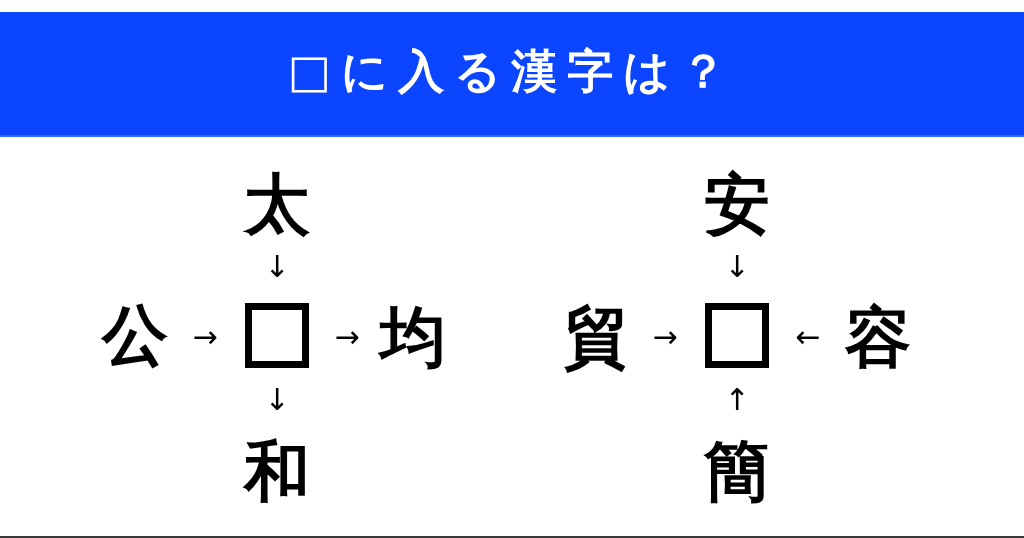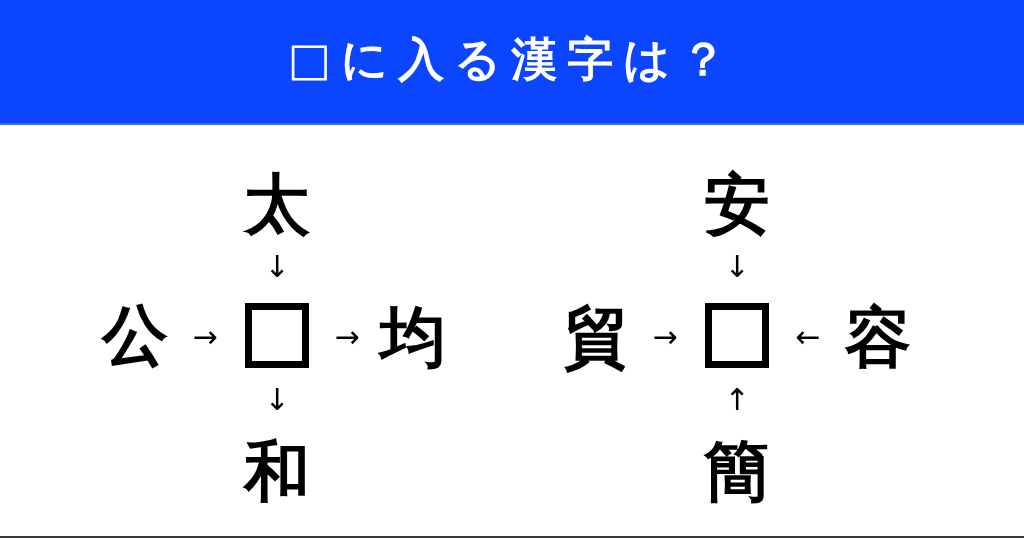--- a/index.html
+++ b/index.html
@@ -2,21 +2,21 @@
 <html><head>
 <meta charset="utf-8">
 <style>
   html, body { margin: 0; padding: 0; }
   body {
     width: 1024px; height: 538px; overflow: hidden; position: relative;
     background: #ffffff;
     font-family: "DejaVu Sans", "Liberation Sans", sans-serif;
   }
   .header {
-    position: absolute; left: 0; top: 0; width: 1024px; height: 123px;
+    position: absolute; left: 0; top: 12px; width: 1024px; height: 123px;
     background: #0c45fe;
     border-bottom: 2px solid #2f6cf0;
     display: flex; align-items: center; justify-content: center;
   }
   .header-title {
     color: #ffffff; font-weight: bold; font-size: 46px; letter-spacing: 10px;
     margin-top: -4px;
   }
   .bottom-line {
     position: absolute; left: 0; top: 536px; width: 1024px; height: 2px; background: #3a3a3a;

